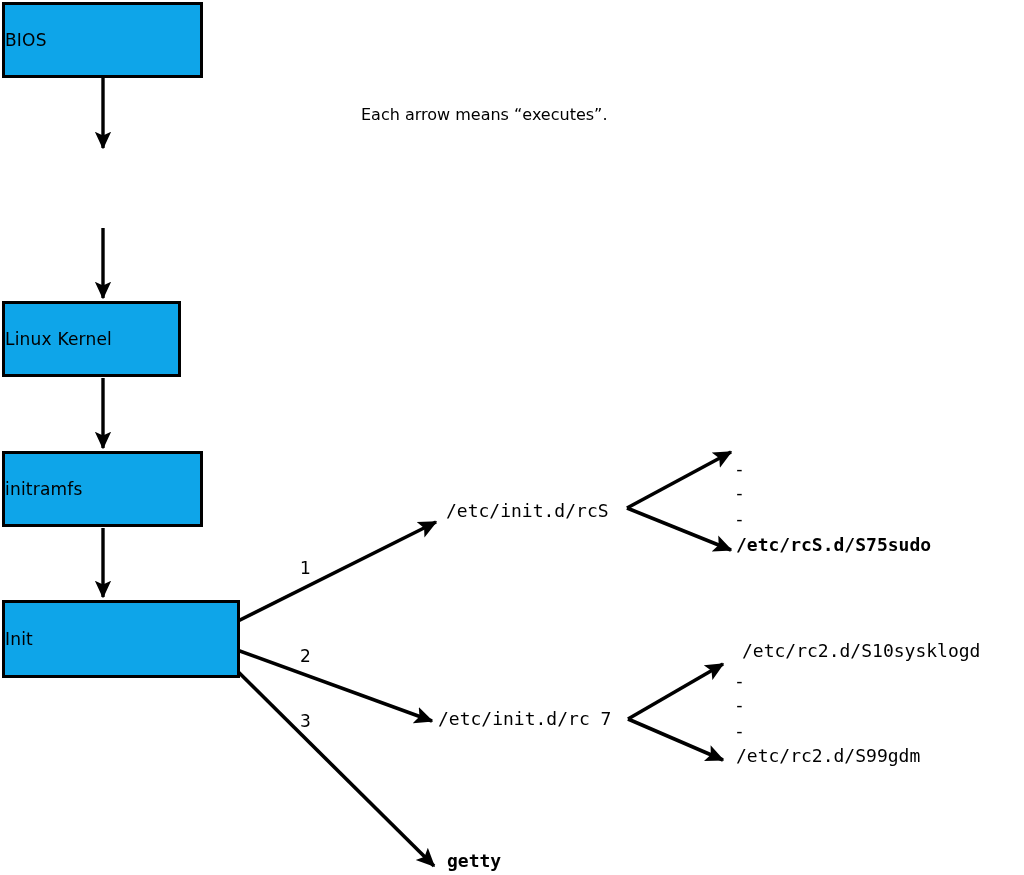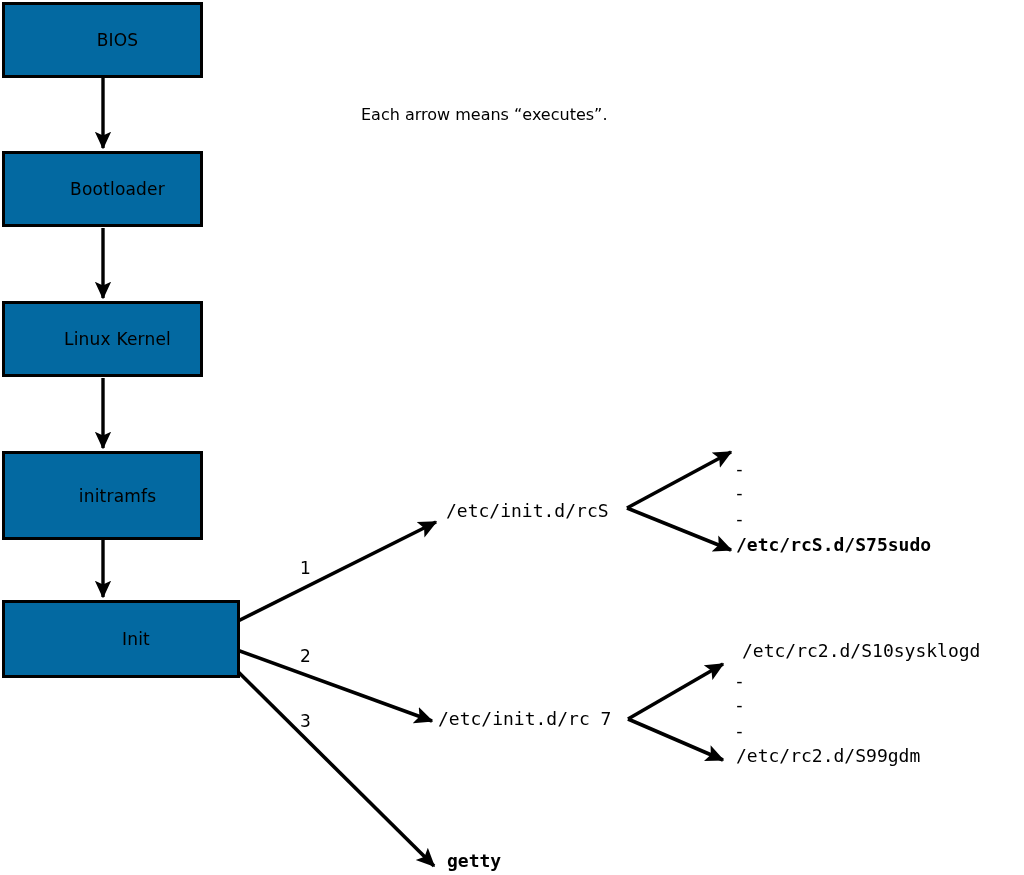--- a/index.html
+++ b/index.html
@@ -20,29 +20,28 @@
     position: absolute;
     left: 0;
     top: 0;
     width: 1024px;
     height: 875px;
   }
   .node-box {
     position: absolute;
     box-sizing: border-box;
     border: 3px solid #000000;
-    background: #0369a1;
+    background: #0ea5e9;
     display: flex;
     align-items: center;
-    justify-content: center;
+    justify-content: flex-start;
     font-family: "DejaVu Sans", sans-serif;
     font-size: 17px;
     color: #000000;
     letter-spacing: 0.2px;
-    padding-left: 30px;
   }
   .node-label {
     white-space: nowrap;
   }
   .caption {
     position: absolute;
     font-family: "DejaVu Sans", sans-serif;
     font-size: 16px;
     color: #000000;
     white-space: nowrap;
@@ -93,29 +92,26 @@
     <line x1="627" y1="508" x2="731" y2="550" stroke="#000000" stroke-width="3.6" marker-end="url(#ah)"></line>
 
     <line x1="628" y1="719" x2="723" y2="664" stroke="#000000" stroke-width="3.6" marker-end="url(#ah)"></line>
     <line x1="628" y1="719" x2="723" y2="760" stroke="#000000" stroke-width="3.6" marker-end="url(#ah)"></line>
   </svg>
 
   <div class="node-box" style="left:2px; top:2px; width:201px; height:76px;">
     <span class="node-label">BIOS</span>
   </div>
 
-  <div class="node-box" style="left:2px; top:151px; width:201px; height:76px;">
-    <span class="node-label">Bootloader</span>
-  </div>
 
-  <div class="node-box" style="left:2px; top:301px; width:201px; height:76px;">
+  <div class="node-box" style="left:2px; top:301px; width:179px; height:76px;">
     <span class="node-label">Linux Kernel</span>
   </div>
 
-  <div class="node-box" style="left:2px; top:451px; width:201px; height:89px;">
+  <div class="node-box" style="left:2px; top:451px; width:201px; height:76px;">
     <span class="node-label">initramfs</span>
   </div>
 
   <div class="node-box" style="left:2px; top:600px; width:238px; height:78px;">
     <span class="node-label">Init</span>
   </div>
 
   <div class="caption" style="left:361px; top:105px;">Each arrow means “executes”.</div>
 
   <div class="edge-number" style="left:300px; top:558px;">1</div>

